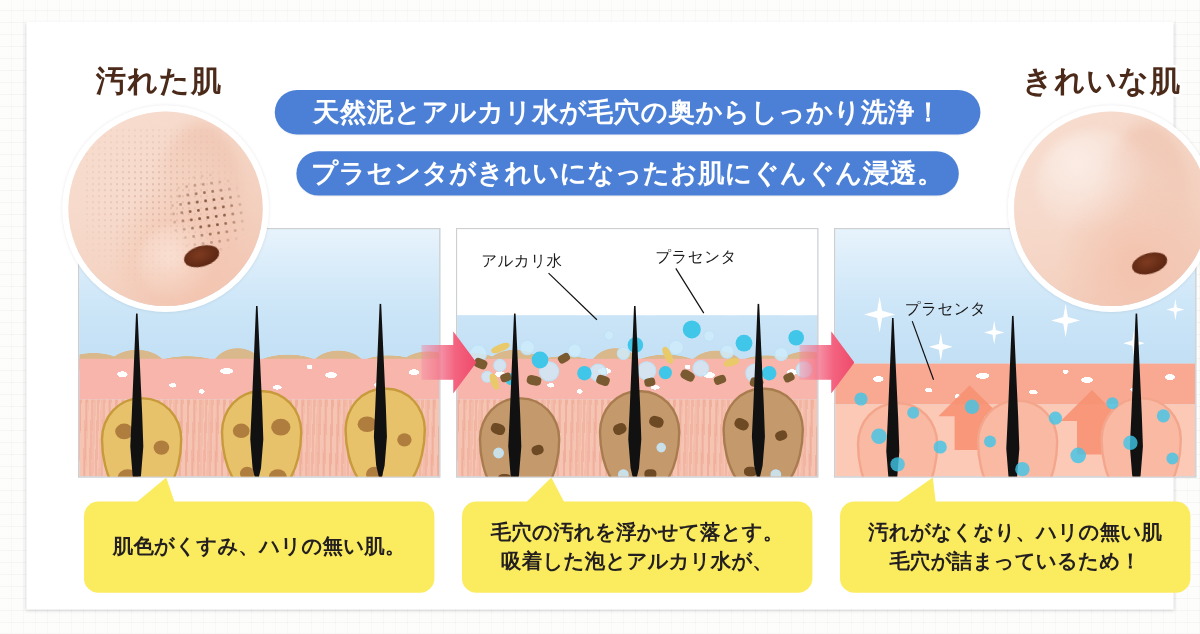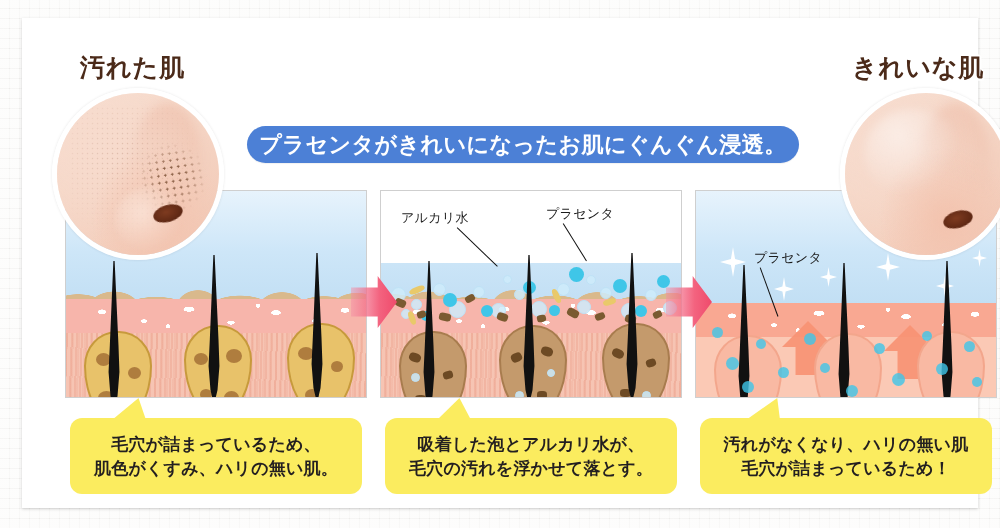--- a/index.html
+++ b/index.html
@@ -264,20 +264,21 @@
 </head>
 <body>
 
 <div class="backdrop"></div>
 
 <div class="card">
 
   <div class="hdr-label" id="lbl-clean">きれいな肌</div>
   <div class="hdr-label" id="lbl-dirty">汚れた肌</div>
 
+  <div class="pill" id="pill1">天然泥とアルカリ水が毛穴の奥からしっかり洗浄！</div>
   <div class="pill" id="pill2">プラセンタがきれいになったお肌にぐんぐん浸透。</div>
 
   <div class="nose-circle" id="nose-dirty">
     <div class="skinbase"></div>
     <div class="bridge"></div>
     <div class="pores fine"></div>
     <div class="pores"></div>
     <div class="alaris"></div>
     <div class="nostril"></div>
   </div>
@@ -454,27 +455,26 @@
 
     <div class="cal" style="left:58px;top:58px">プラセンタ</div>
     <div class="leader" style="left:64px;top:76px;width:52px;transform:rotate(70deg)"></div>
   </div>
 
   <div class="pinkarrow" id="arrow-1"></div>
   <div class="pinkarrow" id="arrow-2"></div>
 
   <div class="caption" id="cap-1">
     <div class="tail"></div>
-    <span>毛穴が詰まっているため、</span>
     <span>肌色がくすみ、ハリの無い肌。</span>
   </div>
   <div class="caption" id="cap-2">
     <div class="tail"></div>
+    <span>毛穴の汚れを浮かせて落とす。</span>
     <span>吸着した泡とアルカリ水が、</span>
-    <span>毛穴の汚れを浮かせて落とす。</span>
   </div>
   <div class="caption" id="cap-3">
     <div class="tail"></div>
     <span>汚れがなくなり、ハリの無い肌</span>
     <span>毛穴が詰まっているため！</span>
   </div>
 
 </div>
 
 </body></html>

